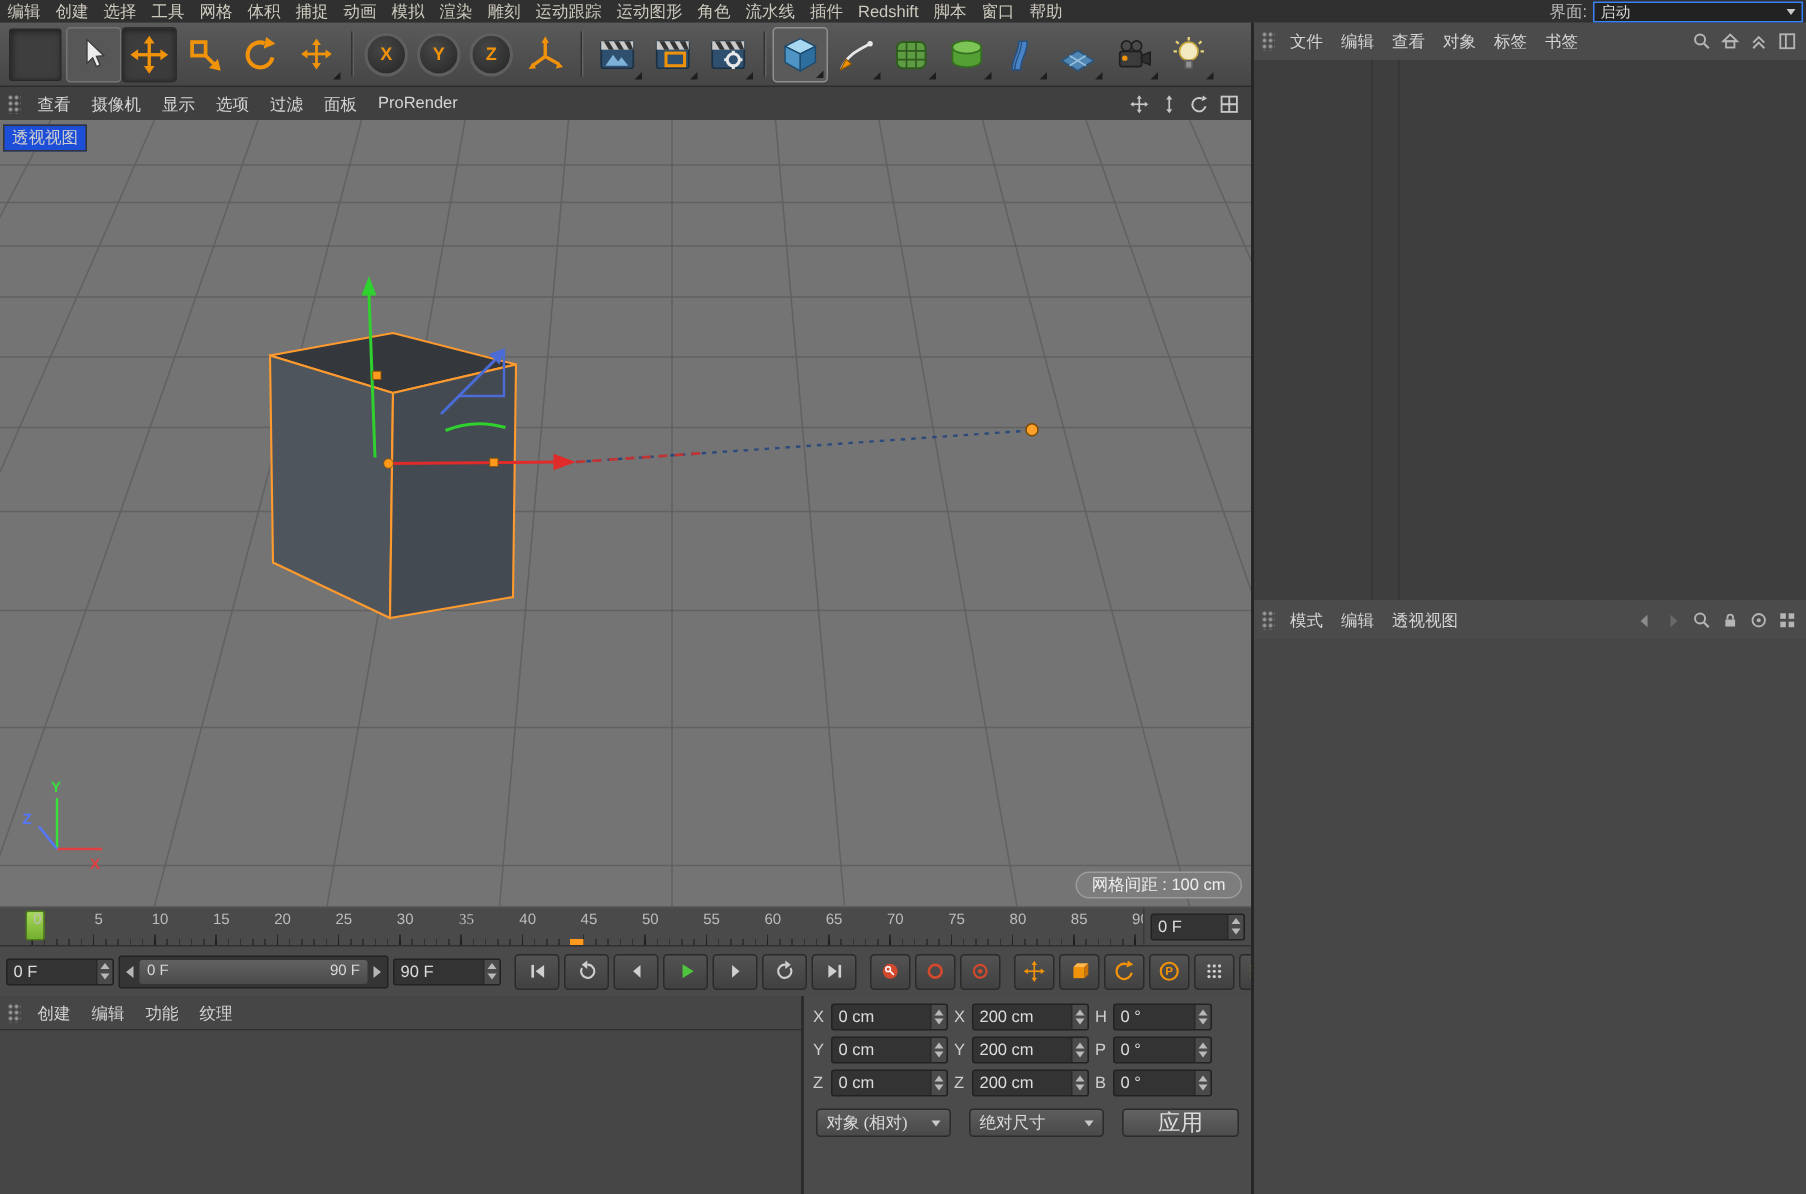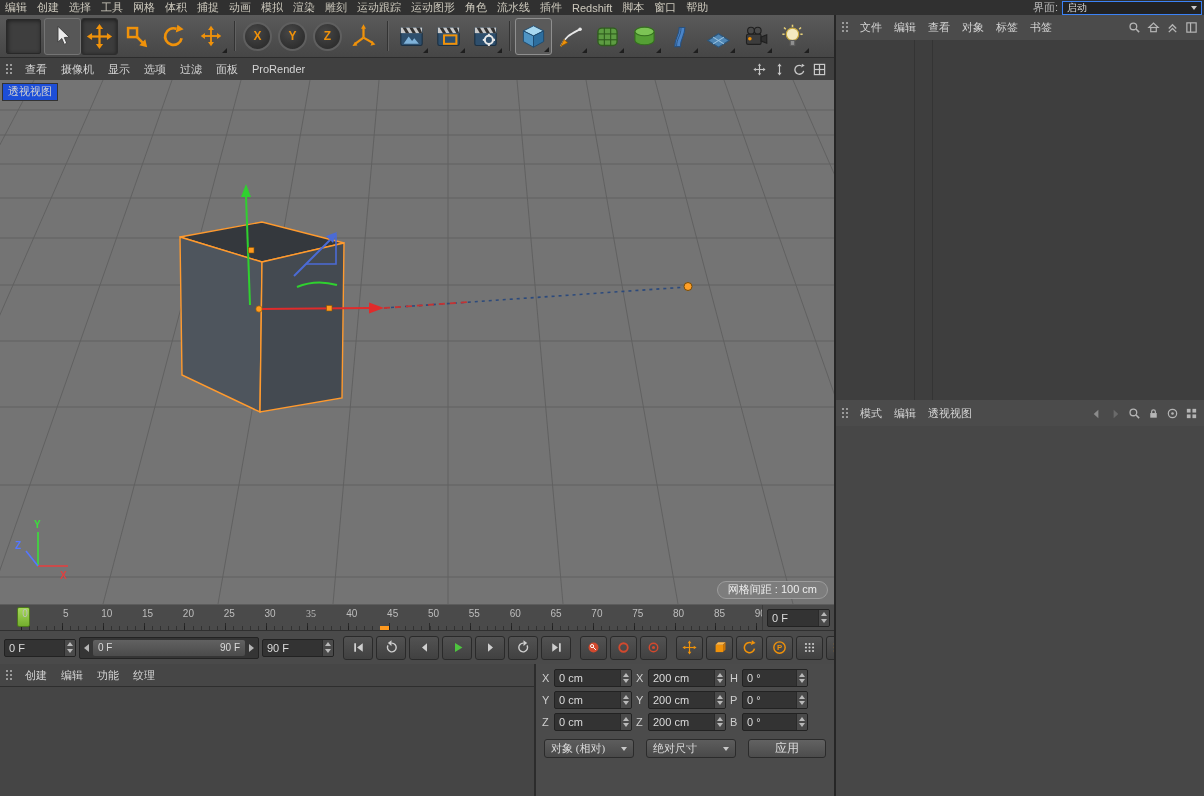--- a/index.html
+++ b/index.html
@@ -65,21 +65,21 @@
   .spinner{display:flex;align-items:stretch;background:#333;border:1px solid #222;border-radius:2px;
            height:18px;overflow:hidden;box-sizing:border-box;}
   .spinner .val{flex:1;font-size:11px;color:#dcdcdc;padding:2px 4px 0;white-space:nowrap;overflow:hidden;}
   .steps{width:10px;background:#4a4a4a;border-left:1px solid #2a2a2a;display:flex;flex-direction:column;
          justify-content:space-evenly;align-items:center;}
   .su{width:0;height:0;border-left:3px solid transparent;border-right:3px solid transparent;border-bottom:4px solid #b9b9b9;}
   .sd{width:0;height:0;border-left:3px solid transparent;border-right:3px solid transparent;border-top:4px solid #b9b9b9;}
   .dd{height:19px;background:linear-gradient(#5d5d5d,#494949);border:1px solid #2b2b2b;border-radius:3px;
       display:flex;align-items:center;font-size:11px;color:#dcdcdc;padding:0 6px;box-sizing:border-box;font-family:Liberation Serif, serif;}
   .btn{height:19px;background:linear-gradient(#626262,#4c4c4c);border:1px solid #2b2b2b;border-radius:3px;
-       color:#dcdcdc;font-size:12px;display:flex;align-items:center;justify-content:center;box-sizing:border-box;}
+       color:#dcdcdc;font-size:15px;display:flex;align-items:center;justify-content:center;box-sizing:border-box;}
   
   #transport{position:absolute;top:572px;left:0;width:834px;height:34px;background:#4a4a4a;border-top:1px solid #303030;
              display:flex;align-items:center;padding:0 4px;box-sizing:border-box;gap:3px;}
   .tbtn{width:30px;height:24px;background:linear-gradient(#525252,#414141);border:1px solid #2a2a2a;border-radius:3px;
         display:flex;align-items:center;justify-content:center;flex:0 0 auto;box-sizing:border-box;}
   .tbtn svg{width:17px;height:17px;display:block;}
   .tbtn.sq{width:27px;}
   .w72{width:72px;flex:0 0 auto;}
   .range{position:relative;width:178px;height:20px;background:#353535;border:1px solid #232323;border-radius:2px;flex:0 0 auto;}
   .range .grip{position:absolute;left:13px;right:13px;top:2px;bottom:2px;background:linear-gradient(#616161,#4b4b4b);border-radius:2px;}

